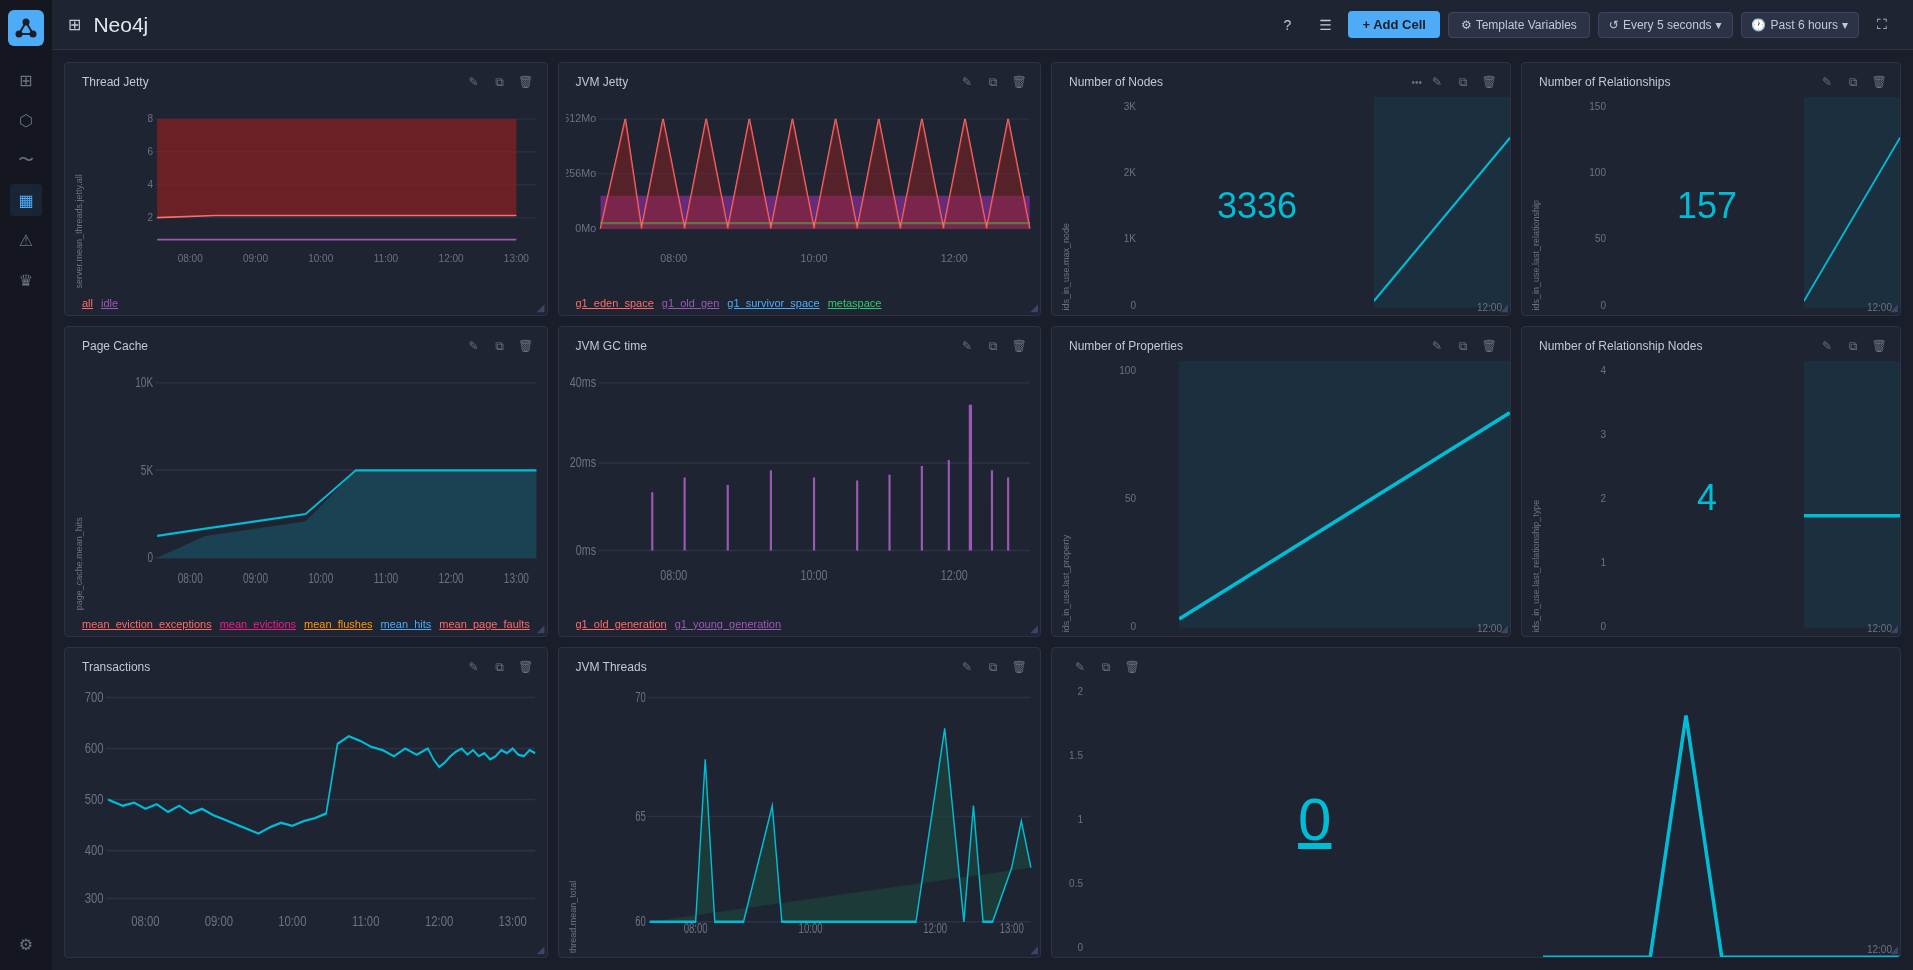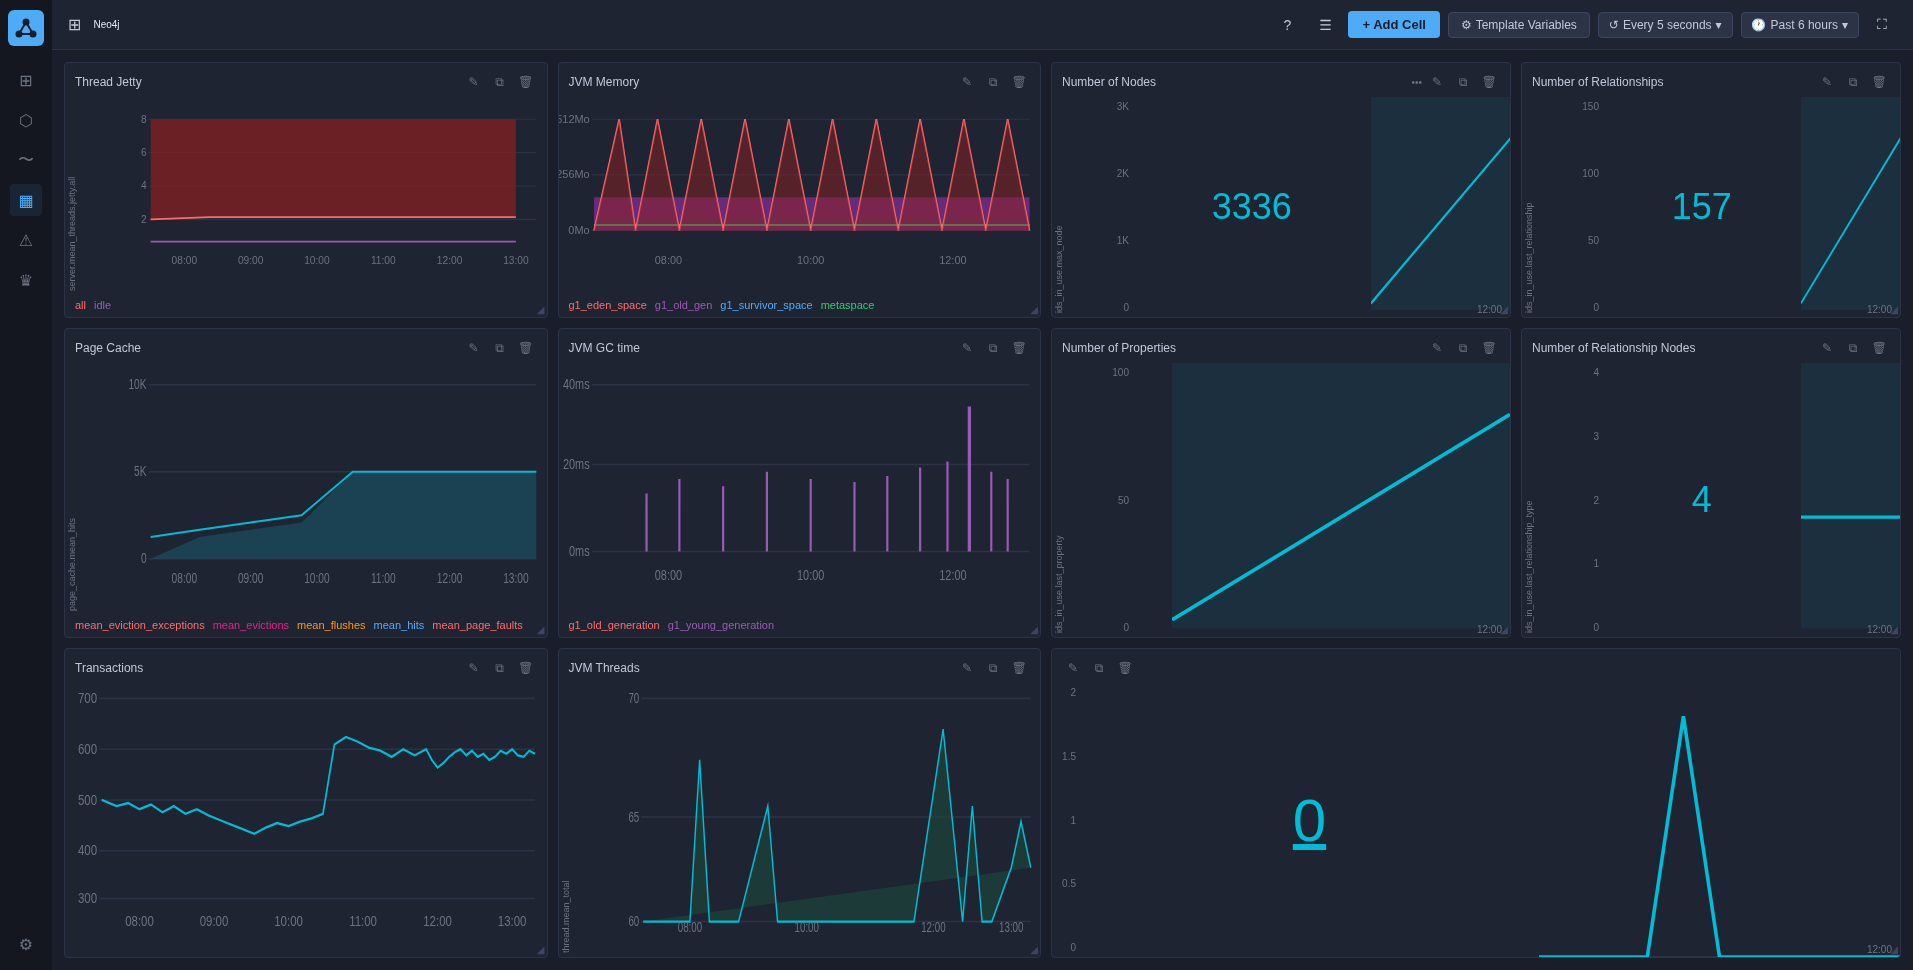--- a/index.html
+++ b/index.html
@@ -71,21 +71,21 @@
       gap: 12px;
       border-bottom: 1px solid #2d3347;
       flex-shrink: 0;
     }
     .topbar-icon {
       color: #c0c8d8;
       font-size: 16px;
     }
     .topbar-title {
       color: #e2e8f0;
-      font-size: 10px;
+      font-size: 21px;
       font-weight: 500;
       flex: 1;
     }
     .topbar-actions {
       display: flex;
       align-items: center;
       gap: 8px;
     }
     .tb-icon-btn {
       width: 30px;
@@ -149,20 +149,21 @@
 
     
     .panel {
       background: #1f2433;
       border: 1px solid #2d3347;
       border-radius: 4px;
       display: flex;
       flex-direction: column;
       overflow: hidden;
       position: relative;
+      padding-left: 7px;
     }
     .panel-header {
       display: flex;
       align-items: center;
       padding: 8px 10px 4px;
       gap: 4px;
       flex-shrink: 0;
     }
     .panel-title {
       font-size: 12px;
@@ -194,20 +195,21 @@
       flex-wrap: wrap;
       gap: 4px 8px;
       flex-shrink: 0;
     }
     .legend-item {
       font-size: 11px;
       cursor: pointer;
       display: flex;
       align-items: center;
       gap: 3px;
+      text-decoration: underline;
     }
 
     
     .y-axis-label {
       writing-mode: vertical-rl;
       transform: rotate(180deg);
       font-size: 9px;
       color: #6b7280;
       padding: 4px 2px;
       display: flex;
@@ -371,21 +373,21 @@
       </div>
       <div class="panel-legend">
         <span class="legend-item" style="color:#ff6b6b">all</span>
         <span class="legend-item" style="color:#9b59b6">idle</span>
       </div>
       <div class="resize-handle">◢</div>
     </div>
 
     <div class="panel">
       <div class="panel-header">
-        <span class="panel-title">JVM Memory</span>
+        <span class="panel-title">JVM Jetty</span>
         <div class="panel-icon-btn">✎</div>
         <div class="panel-icon-btn">⧉</div>
         <div class="panel-icon-btn">🗑</div>
       </div>
       <div class="panel-body">
         <div class="chart-area">
           <svg class="chart-svg" viewBox="0 0 440 160" preserveAspectRatio="none">
             <line x1="30" y1="20" x2="430" y2="20" class="grid-line"></line>
             <line x1="30" y1="70" x2="430" y2="70" class="grid-line"></line>
             <line x1="30" y1="120" x2="430" y2="120" class="grid-line"></line>

